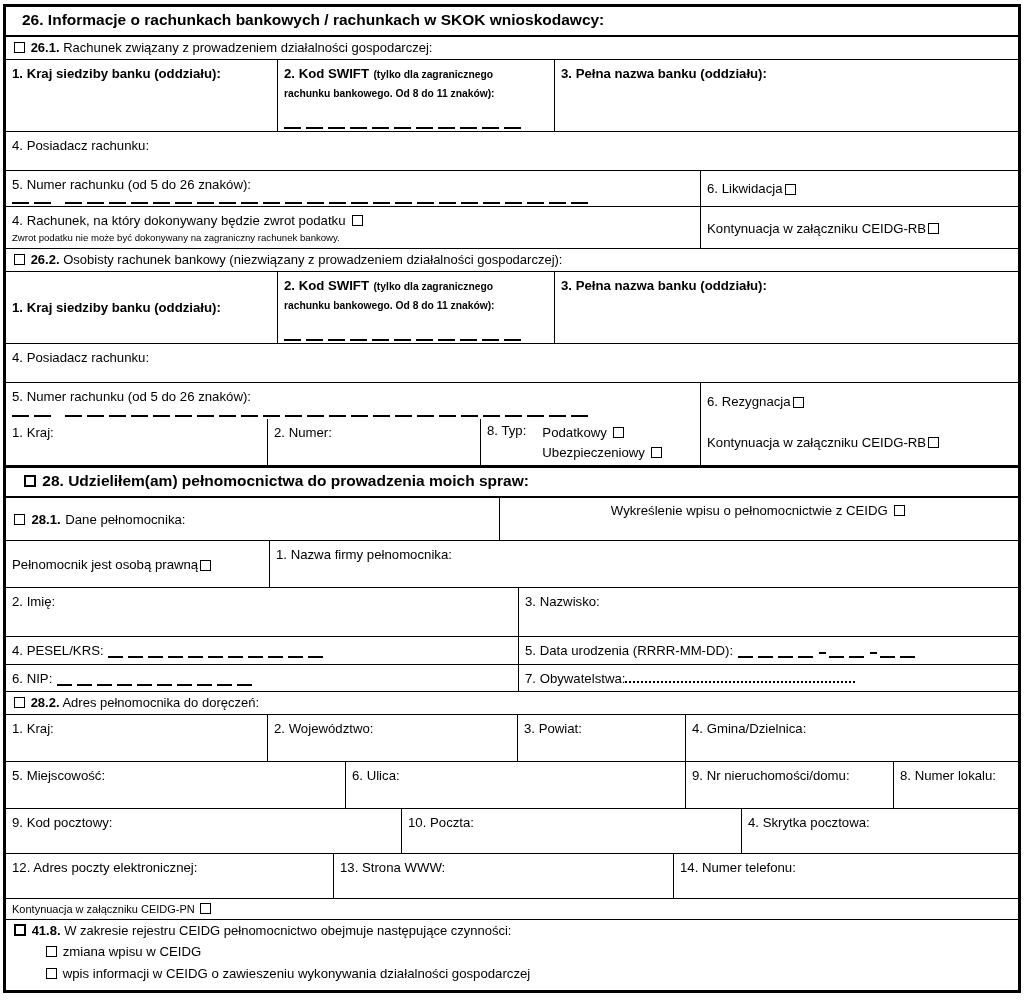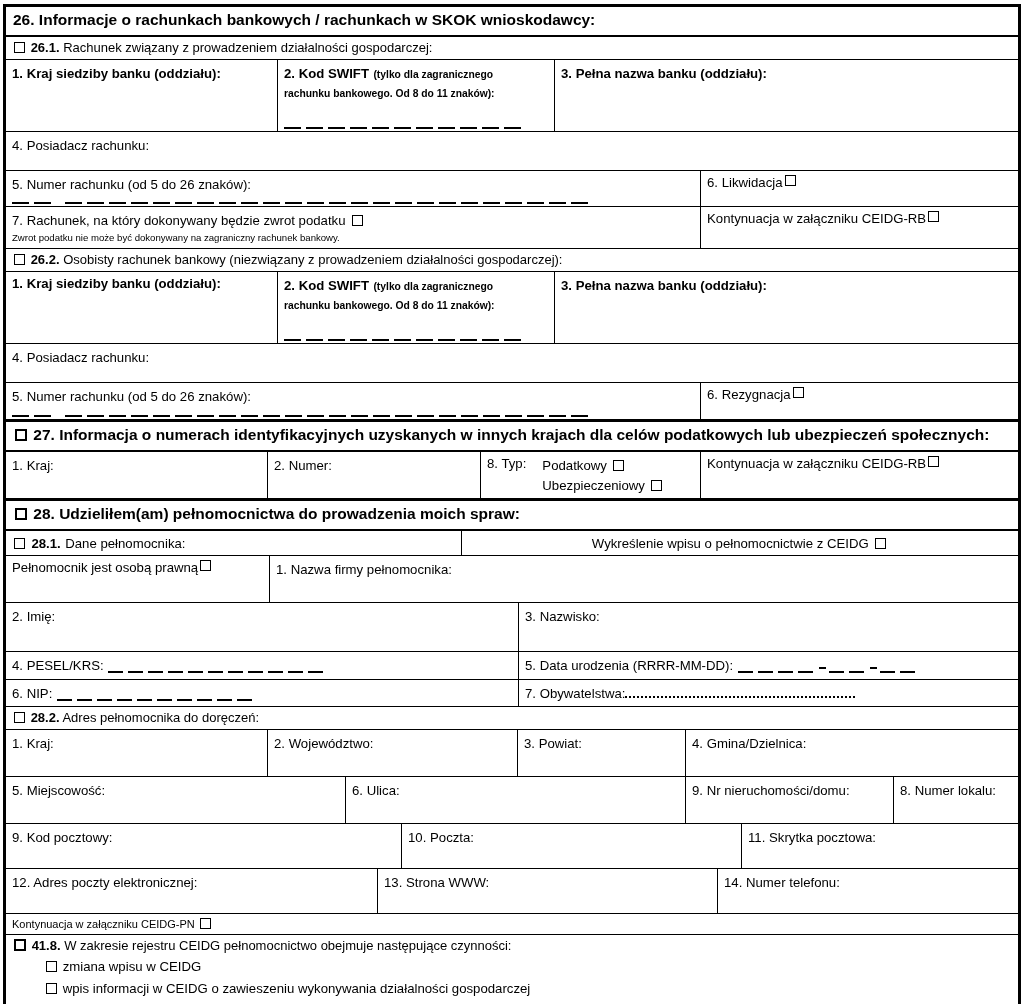--- a/index.html
+++ b/index.html
@@ -26,21 +26,21 @@
     padding: 4px 6px 2px 6px;
     position: relative;
     min-width: 0;
   }
   .cell.last { border-right: none; }
 
   
   .sec-title {
     font-size: 15.5px;
     font-weight: bold;
-    padding: 4px 6px 5px 7px;
+    padding: 4px 6px 5px 16px;
     line-height: 1.22;
     border-bottom: 2px solid #000;
   }
   .sec-title.thick-top { border-top: 3px solid #000; }
   .subsec {
     font-size: 13px;
     padding: 3px 6px 3px 6px;
     border-bottom: 1px solid #000;
     line-height: 1.2;
   }
@@ -103,21 +103,21 @@
   .bank-head { min-height: 64px; font-weight: bold; }
 
   .opt-list { padding: 2px 6px 6px 16px; }
   .opt-list .opt { font-size: 13.2px; line-height: 1.62; padding-left: 22px; }
   .cont-bar { font-size: 11px; padding: 4px 6px 4px 6px; border-bottom: 1px solid #000; }
 
   .typ-stack { display: flex; align-items: flex-start; }
   .typ-stack .k { margin-right: 16px; }
   .typ-opt { font-size: 13.2px; line-height: 1.5; white-space: nowrap; }
   .center { text-align: center; }
-  .vmid { display: flex; align-items: flex-start; }
+  .vmid { display: flex; align-items: center; }
 </style>
 </head>
 <body>
 
 <div class="form">
 
   <div class="sec-title">26. Informacje o rachunkach bankowych / rachunkach w SKOK wnioskodawcy:</div>
 
   <div class="subsec">
     <span class="cb"></span>
@@ -152,21 +152,21 @@
       <span class="dashes" style="margin-top:9px"><i class="w"></i><i class="w"></i><i class="gap"></i><i class="w"></i><i class="w"></i><i class="w"></i><i class="w"></i><i class="w"></i><i class="w"></i><i class="w"></i><i class="w"></i><i class="w"></i><i class="w"></i><i class="w"></i><i class="w"></i><i class="w"></i><i class="w"></i><i class="w"></i><i class="w"></i><i class="w"></i><i class="w"></i><i class="w"></i><i class="w"></i><i class="w"></i><i class="w"></i><i class="w"></i><i class="w"></i></span>
     </div>
     <div class="cell last vmid" style="flex:1">
       <span class="lbl">6. Likwidacja</span>
       <span class="cb"></span>
     </div>
   </div>
 
   <div class="row">
     <div class="cell" style="width:695px;padding-bottom:4px">
-      <span class="lbl">7. Rachunek, na który dokonywany będzie zwrot podatku</span>
+      <span class="lbl">4. Rachunek, na który dokonywany będzie zwrot podatku</span>
       <span class="cb"></span>
       <div class="tiny" style="margin-top:2px">Zwrot podatku nie może być dokonywany na zagraniczny rachunek bankowy.</div>
     </div>
     <div class="cell last vmid" style="flex:1">
       <span class="lbl">Kontynuacja w załączniku CEIDG-RB</span>
       <span class="cb"></span>
     </div>
   </div>
 
   <div class="subsec">
@@ -200,24 +200,20 @@
     <div class="cell" style="width:695px">
       <span class="lbl">5. Numer rachunku (od 5 do 26 znaków):</span>
       <span class="dashes" style="margin-top:9px"><i class="w"></i><i class="w"></i><i class="gap"></i><i class="w"></i><i class="w"></i><i class="w"></i><i class="w"></i><i class="w"></i><i class="w"></i><i class="w"></i><i class="w"></i><i class="w"></i><i class="w"></i><i class="w"></i><i class="w"></i><i class="w"></i><i class="w"></i><i class="w"></i><i class="w"></i><i class="w"></i><i class="w"></i><i class="w"></i><i class="w"></i><i class="w"></i><i class="w"></i><i class="w"></i><i class="w"></i></span>
     </div>
     <div class="cell last vmid" style="flex:1">
       <span class="lbl">6. Rezygnacja</span>
       <span class="cb"></span>
     </div>
   </div>
 
-  <div class="sec-title thick-top">
-    <span class="cb bold"></span>
-    <span>27. Informacja o numerach identyfikacyjnych uzyskanych w innych krajach dla celów podatkowych lub ubezpieczeń społecznych:</span>
-  </div>
 
   <div class="row last">
     <div class="cell" style="width:262px;min-height:46px">
       <span class="lbl">1. Kraj:</span>
     </div>
     <div class="cell" style="width:213px">
       <span class="lbl">2. Numer:</span>
     </div>
     <div class="cell" style="width:220px">
       <div class="typ-stack">
@@ -239,21 +235,21 @@
       <span class="cb"></span>
     </div>
   </div>
 
   <div class="sec-title thick-top">
     <span class="cb bold"></span>
     <span>28. Udzieliłem(am) pełnomocnictwa do prowadzenia moich spraw:</span>
   </div>
 
   <div class="row">
-    <div class="cell" style="width:456px;padding:3px 6px">
+    <div class="cell" style="width:494px;padding:12px 6px">
       <span class="cb"></span>
       <b class="lbl" style="display:inline">28.1.</b>
       <span class="lbl" style="display:inline">Dane pełnomocnika:</span>
     </div>
     <div class="cell last center" style="flex:1;padding:3px 6px">
       <span class="lbl">Wykreślenie wpisu o pełnomocnictwie z CEIDG</span>
       <span class="cb"></span>
     </div>
   </div>
 
@@ -334,26 +330,26 @@
   </div>
 
   <div class="row">
     <div class="cell" style="width:396px;min-height:44px">
       <span class="lbl">9. Kod pocztowy:</span>
     </div>
     <div class="cell" style="width:340px">
       <span class="lbl">10. Poczta:</span>
     </div>
     <div class="cell last" style="flex:1">
-      <span class="lbl">11. Skrytka pocztowa:</span>
-    </div>
-  </div>
-
-  <div class="row">
-    <div class="cell" style="width:372px;min-height:44px">
+      <span class="lbl">4. Skrytka pocztowa:</span>
+    </div>
+  </div>
+
+  <div class="row">
+    <div class="cell" style="width:328px;min-height:44px">
       <span class="lbl">12. Adres poczty elektronicznej:</span>
     </div>
     <div class="cell" style="width:340px">
       <span class="lbl">13. Strona WWW:</span>
     </div>
     <div class="cell last" style="flex:1">
       <span class="lbl">14. Numer telefonu:</span>
     </div>
   </div>
 

